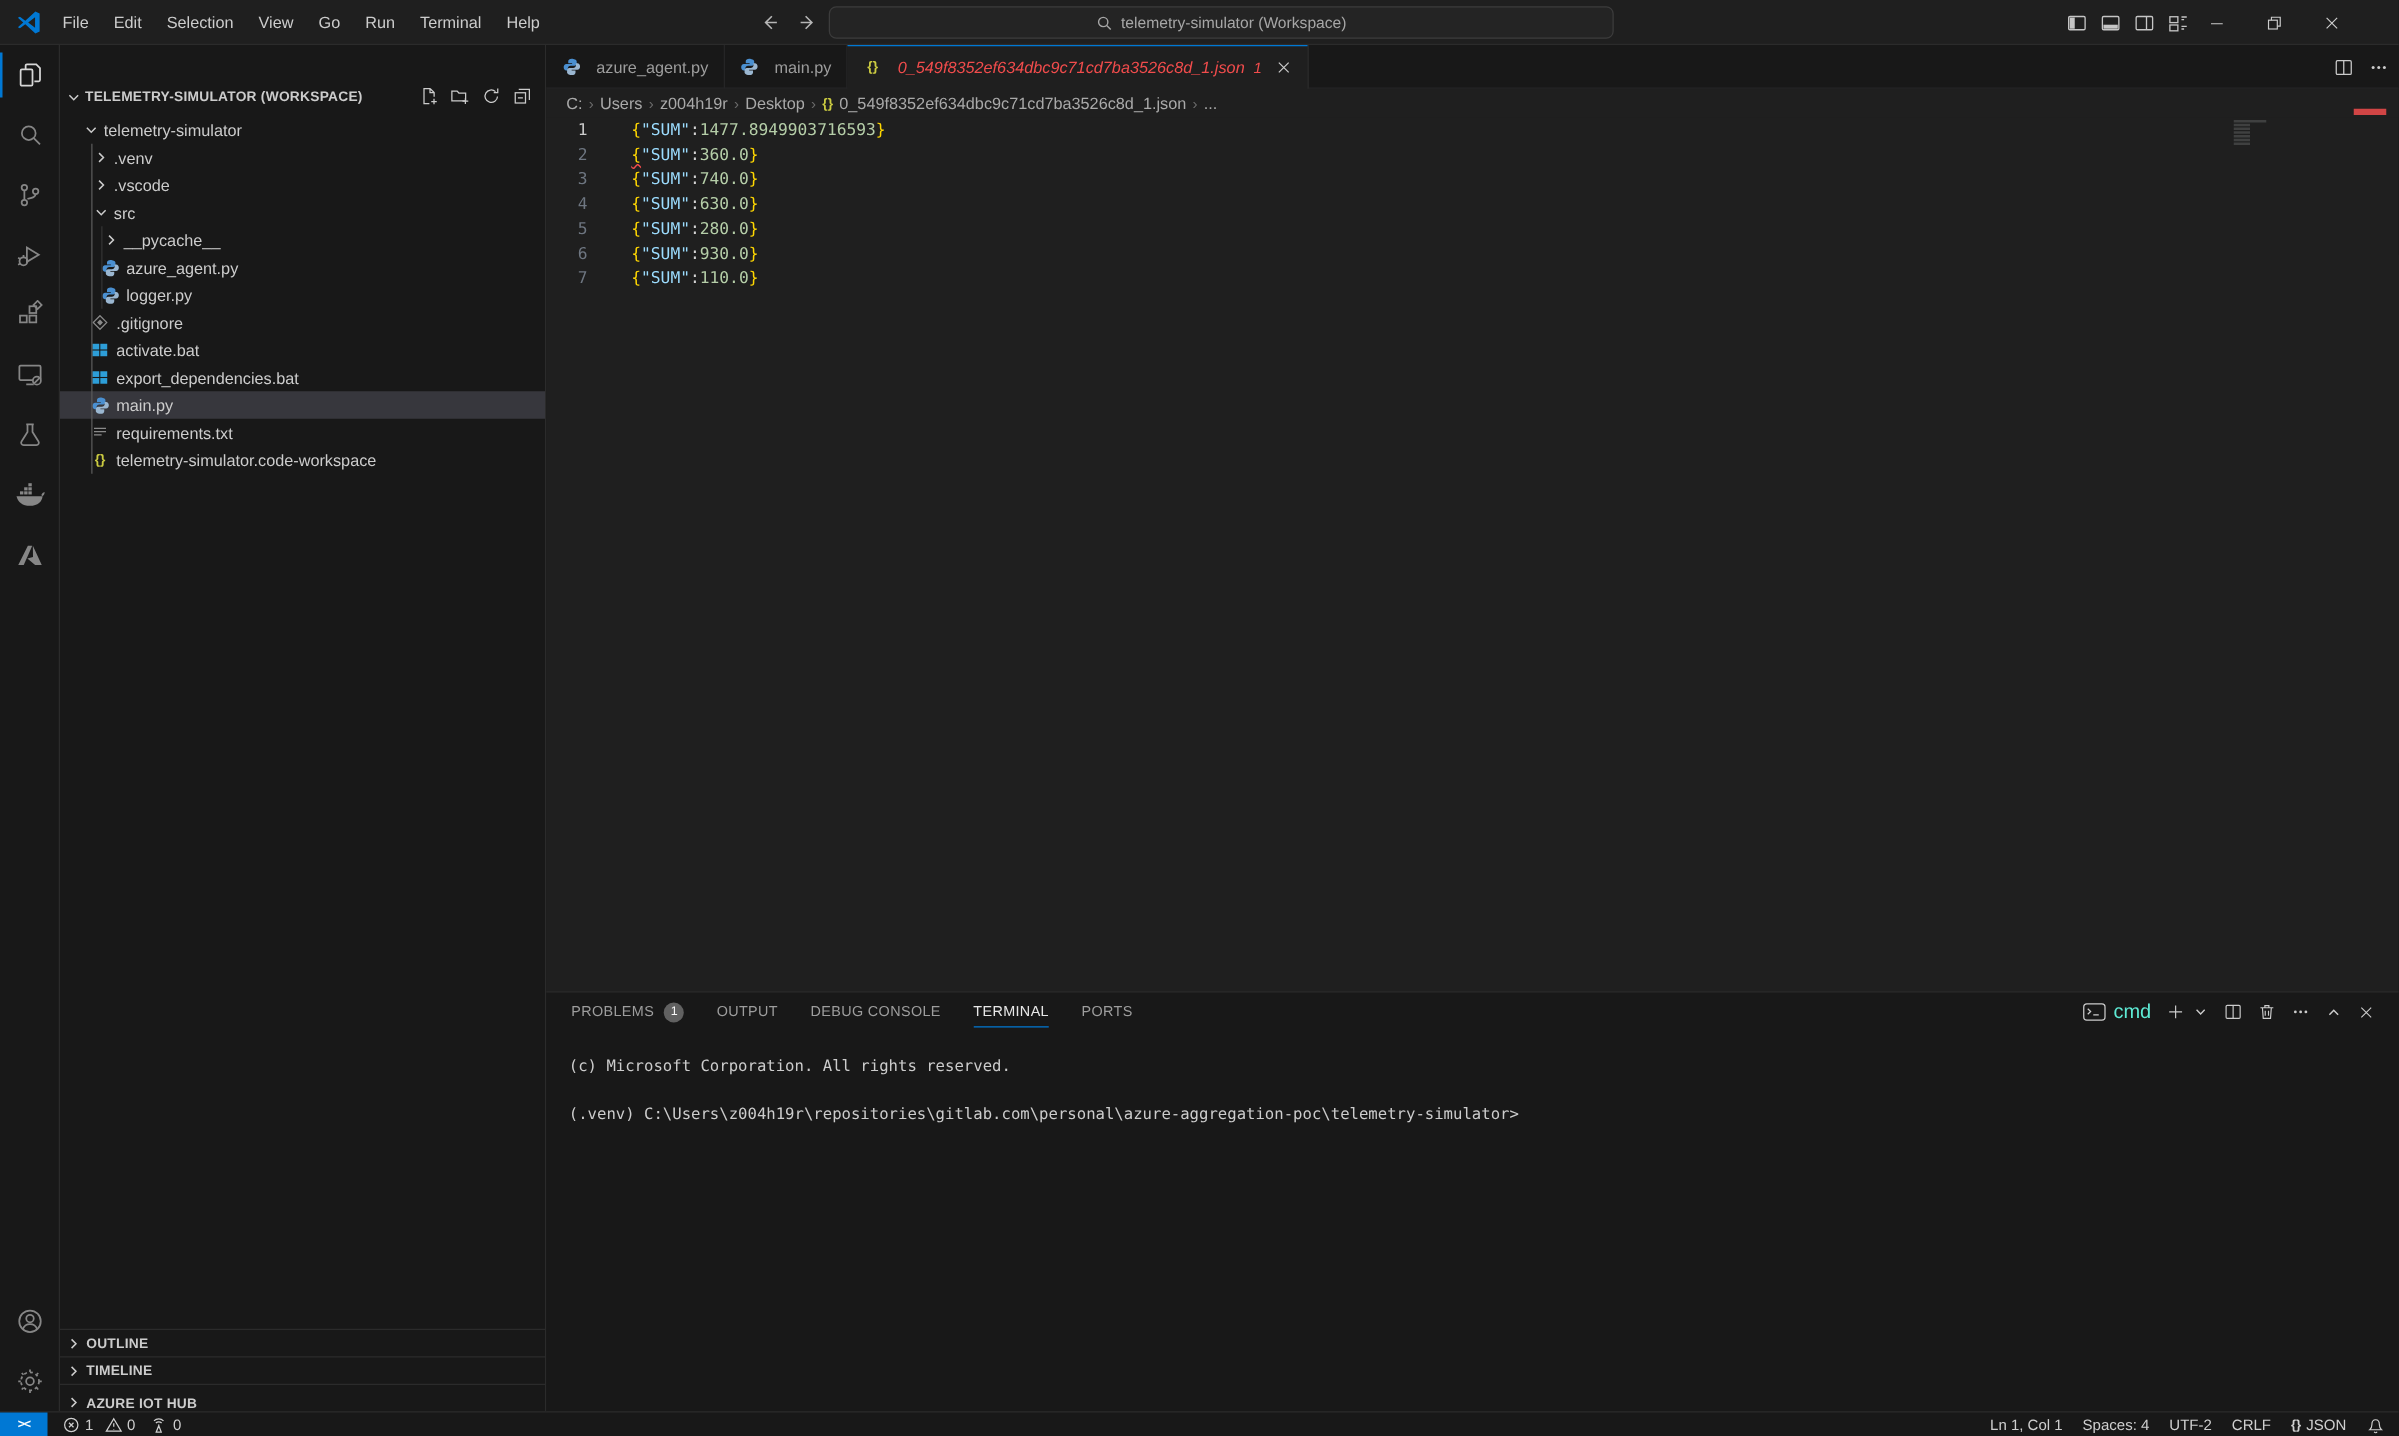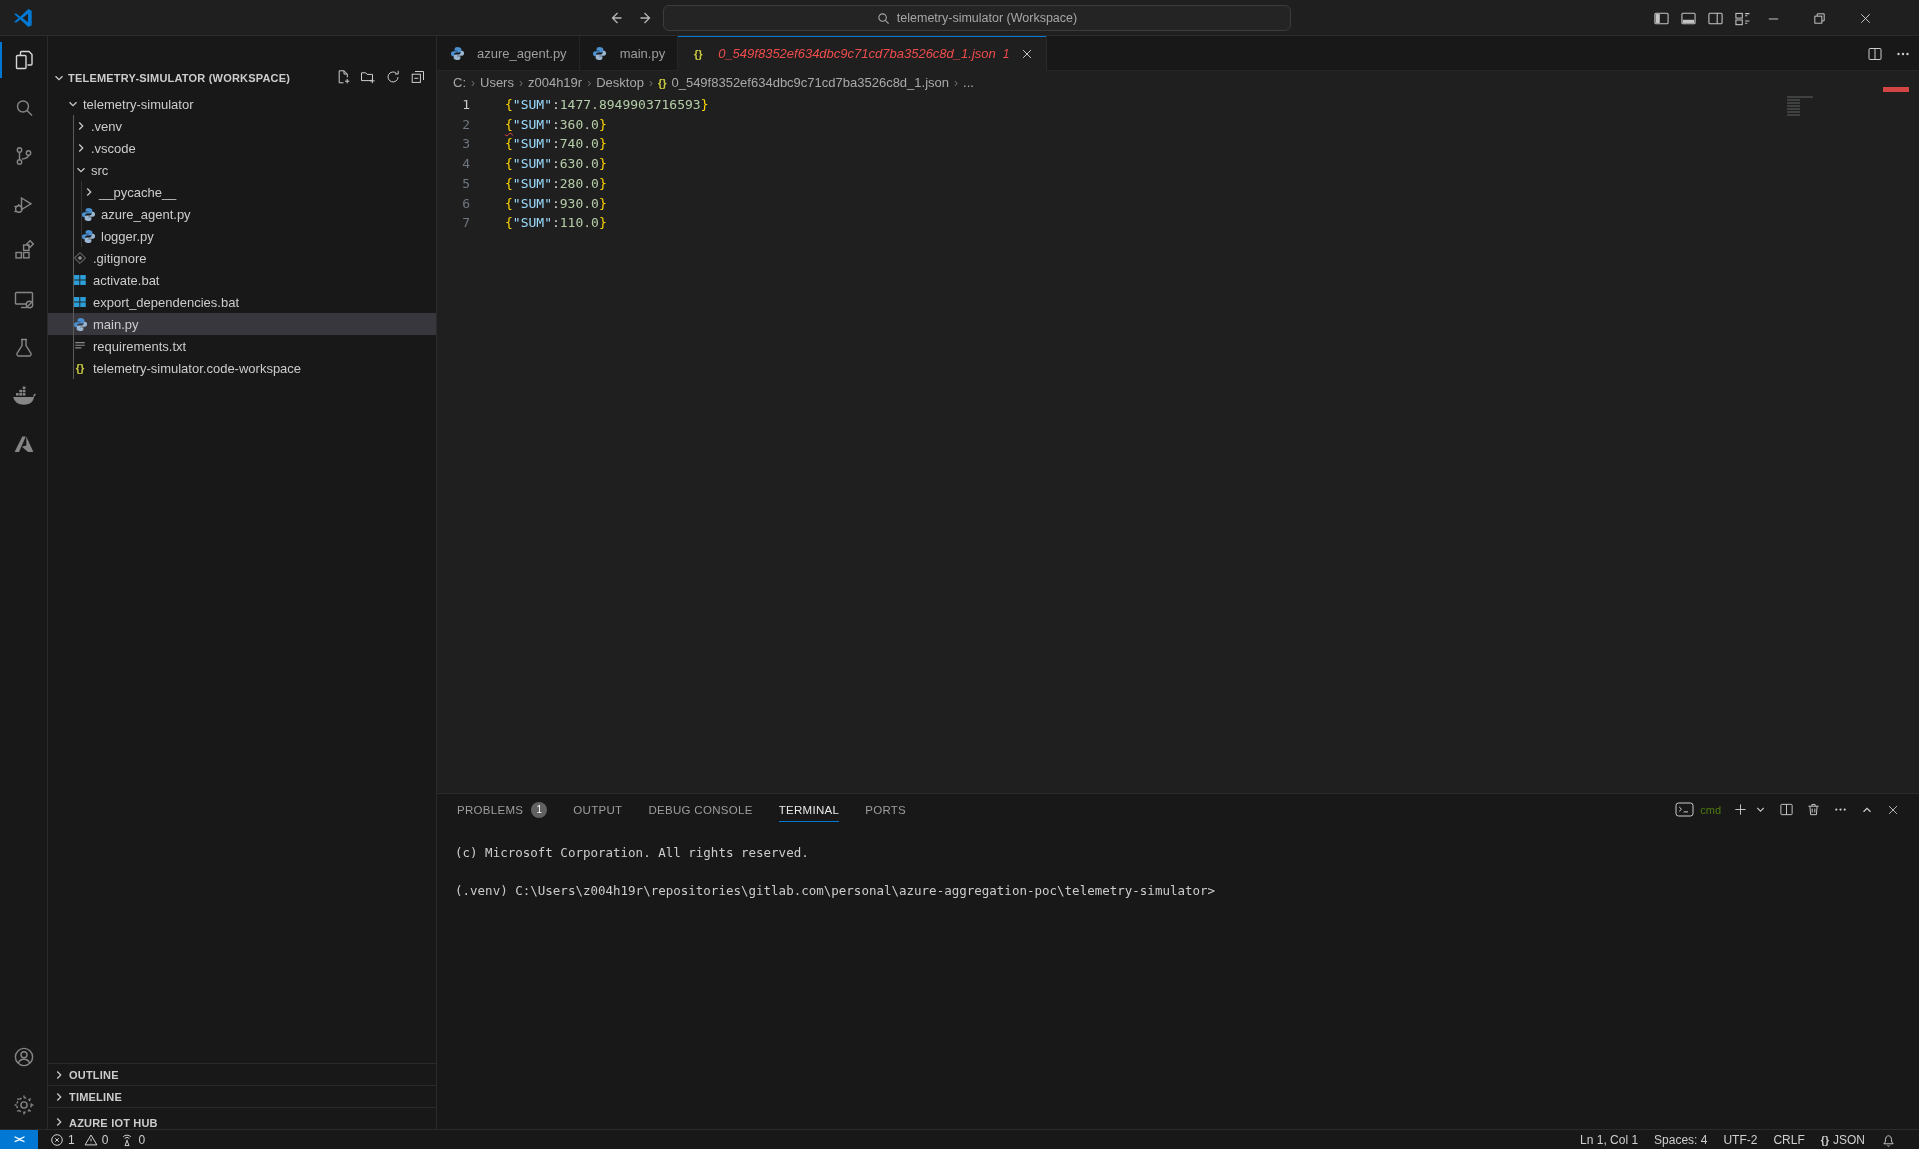--- a/index.html
+++ b/index.html
@@ -96,46 +96,56 @@
   #panel { position:absolute; left:0; top:757px; width:100%; height:336px; background:#181818; border-top:1px solid #2b2b2b; }
   #panel-header { position:absolute; left:0; top:0; width:100%; height:31px; }
   #panel-tabs { position:absolute; left:20px; top:0; height:31px; display:flex; gap:26px; align-items:center; }
   .ptab { position:relative; height:31px; display:flex; align-items:center; gap:8px; font-size:11.5px;
     letter-spacing:.3px; color:#9d9d9d; }
   .ptab.active { color:#e7e7e7; }
   .ptab.active::after { content:''; position:absolute; left:0; right:0; bottom:3px; height:1px; background:var(--accent); }
   .ptab-badge { min-width:16px; height:16px; border-radius:8px; background:#616161; color:#f8f8f8;
     font-size:10px; display:flex; align-items:center; justify-content:center; padding:0 4px; letter-spacing:0; }
   #panel-actions { position:absolute; right:19px; top:0; height:31px; display:flex; align-items:center; gap:12px; color:#cccccc; }
-  #shell-label { font-size:11px; color:#4d7c0f; margin-left:-6px; }
+  #shell-label { font-size:16px; color:#5eead4; margin-left:-6px; }
   #terminal { position:absolute; left:18px; top:49px; font-family:"DejaVu Sans Mono", monospace;
     font-size:12.5px; line-height:19px; color:#cccccc; white-space:pre; }
 
   
   #statusbar { position:absolute; left:0; top:1129px; width:1919px; height:20px; background:#181818;
     border-top:1px solid #2b2b2b; color:#cfcfcf; font-size:12px; display:flex; align-items:center; }
   #remote-indicator { width:38px; height:20px; background:var(--accent); color:#ffffff; display:flex;
     align-items:center; justify-content:center; font-size:10px; font-weight:bold; letter-spacing:-1px; }
   .sb-group { display:flex; align-items:center; gap:4px; margin-left:12px; }
   .sb-ico { width:14px; height:14px; color:#cfcfcf; }
-  #status-right { margin-left:auto; display:flex; align-items:flex-start; gap:16px; padding-right:24px; }
+  #status-right { margin-left:auto; display:flex; align-items:flex-start; gap:16px; padding-right:12px; }
   .sb-item { display:flex; align-items:center; gap:4px; }
   .sb-braces { font-weight:bold; font-size:10.5px; }
 </style>
 </head>
 <body>
 
 <div id="app">
 
   <div id="titlebar">
     <div id="vscode-logo">
       <svg viewBox="0 0 24 24" width="22" height="22">
           <path fill="#0078d4" fill-rule="evenodd" d="M17.8 2.3 9 10.5 4.3 6.9 2.5 7.8 7.2 12l-4.7 4.2 1.8.9L9 13.5l8.8 8.2 3.7-1.8V4.1ZM17.5 7.4v9.2L11.5 12Z"></path>
         </svg>
     </div>
+    <div id="menubar">
+        <div class="menu-item">File</div>
+        <div class="menu-item">Edit</div>
+        <div class="menu-item">Selection</div>
+        <div class="menu-item">View</div>
+        <div class="menu-item">Go</div>
+        <div class="menu-item">Run</div>
+        <div class="menu-item">Terminal</div>
+        <div class="menu-item">Help</div>
+      </div>
     <div id="nav-arrows">
       <span>
         <svg width="16" height="16" viewBox="0 0 16 16" fill="none" stroke="currentColor" stroke-width="1.3">
             <path d="M9.5 3 4.5 8l5 5M4.5 8h9"></path>
           </svg>
         </span>
       <span>
         <svg width="16" height="16" viewBox="0 0 16 16" fill="none" stroke="currentColor" stroke-width="1.3">
             <path d="M6.5 3l5 5-5 5M11.5 8h-9"></path>
           </svg>

